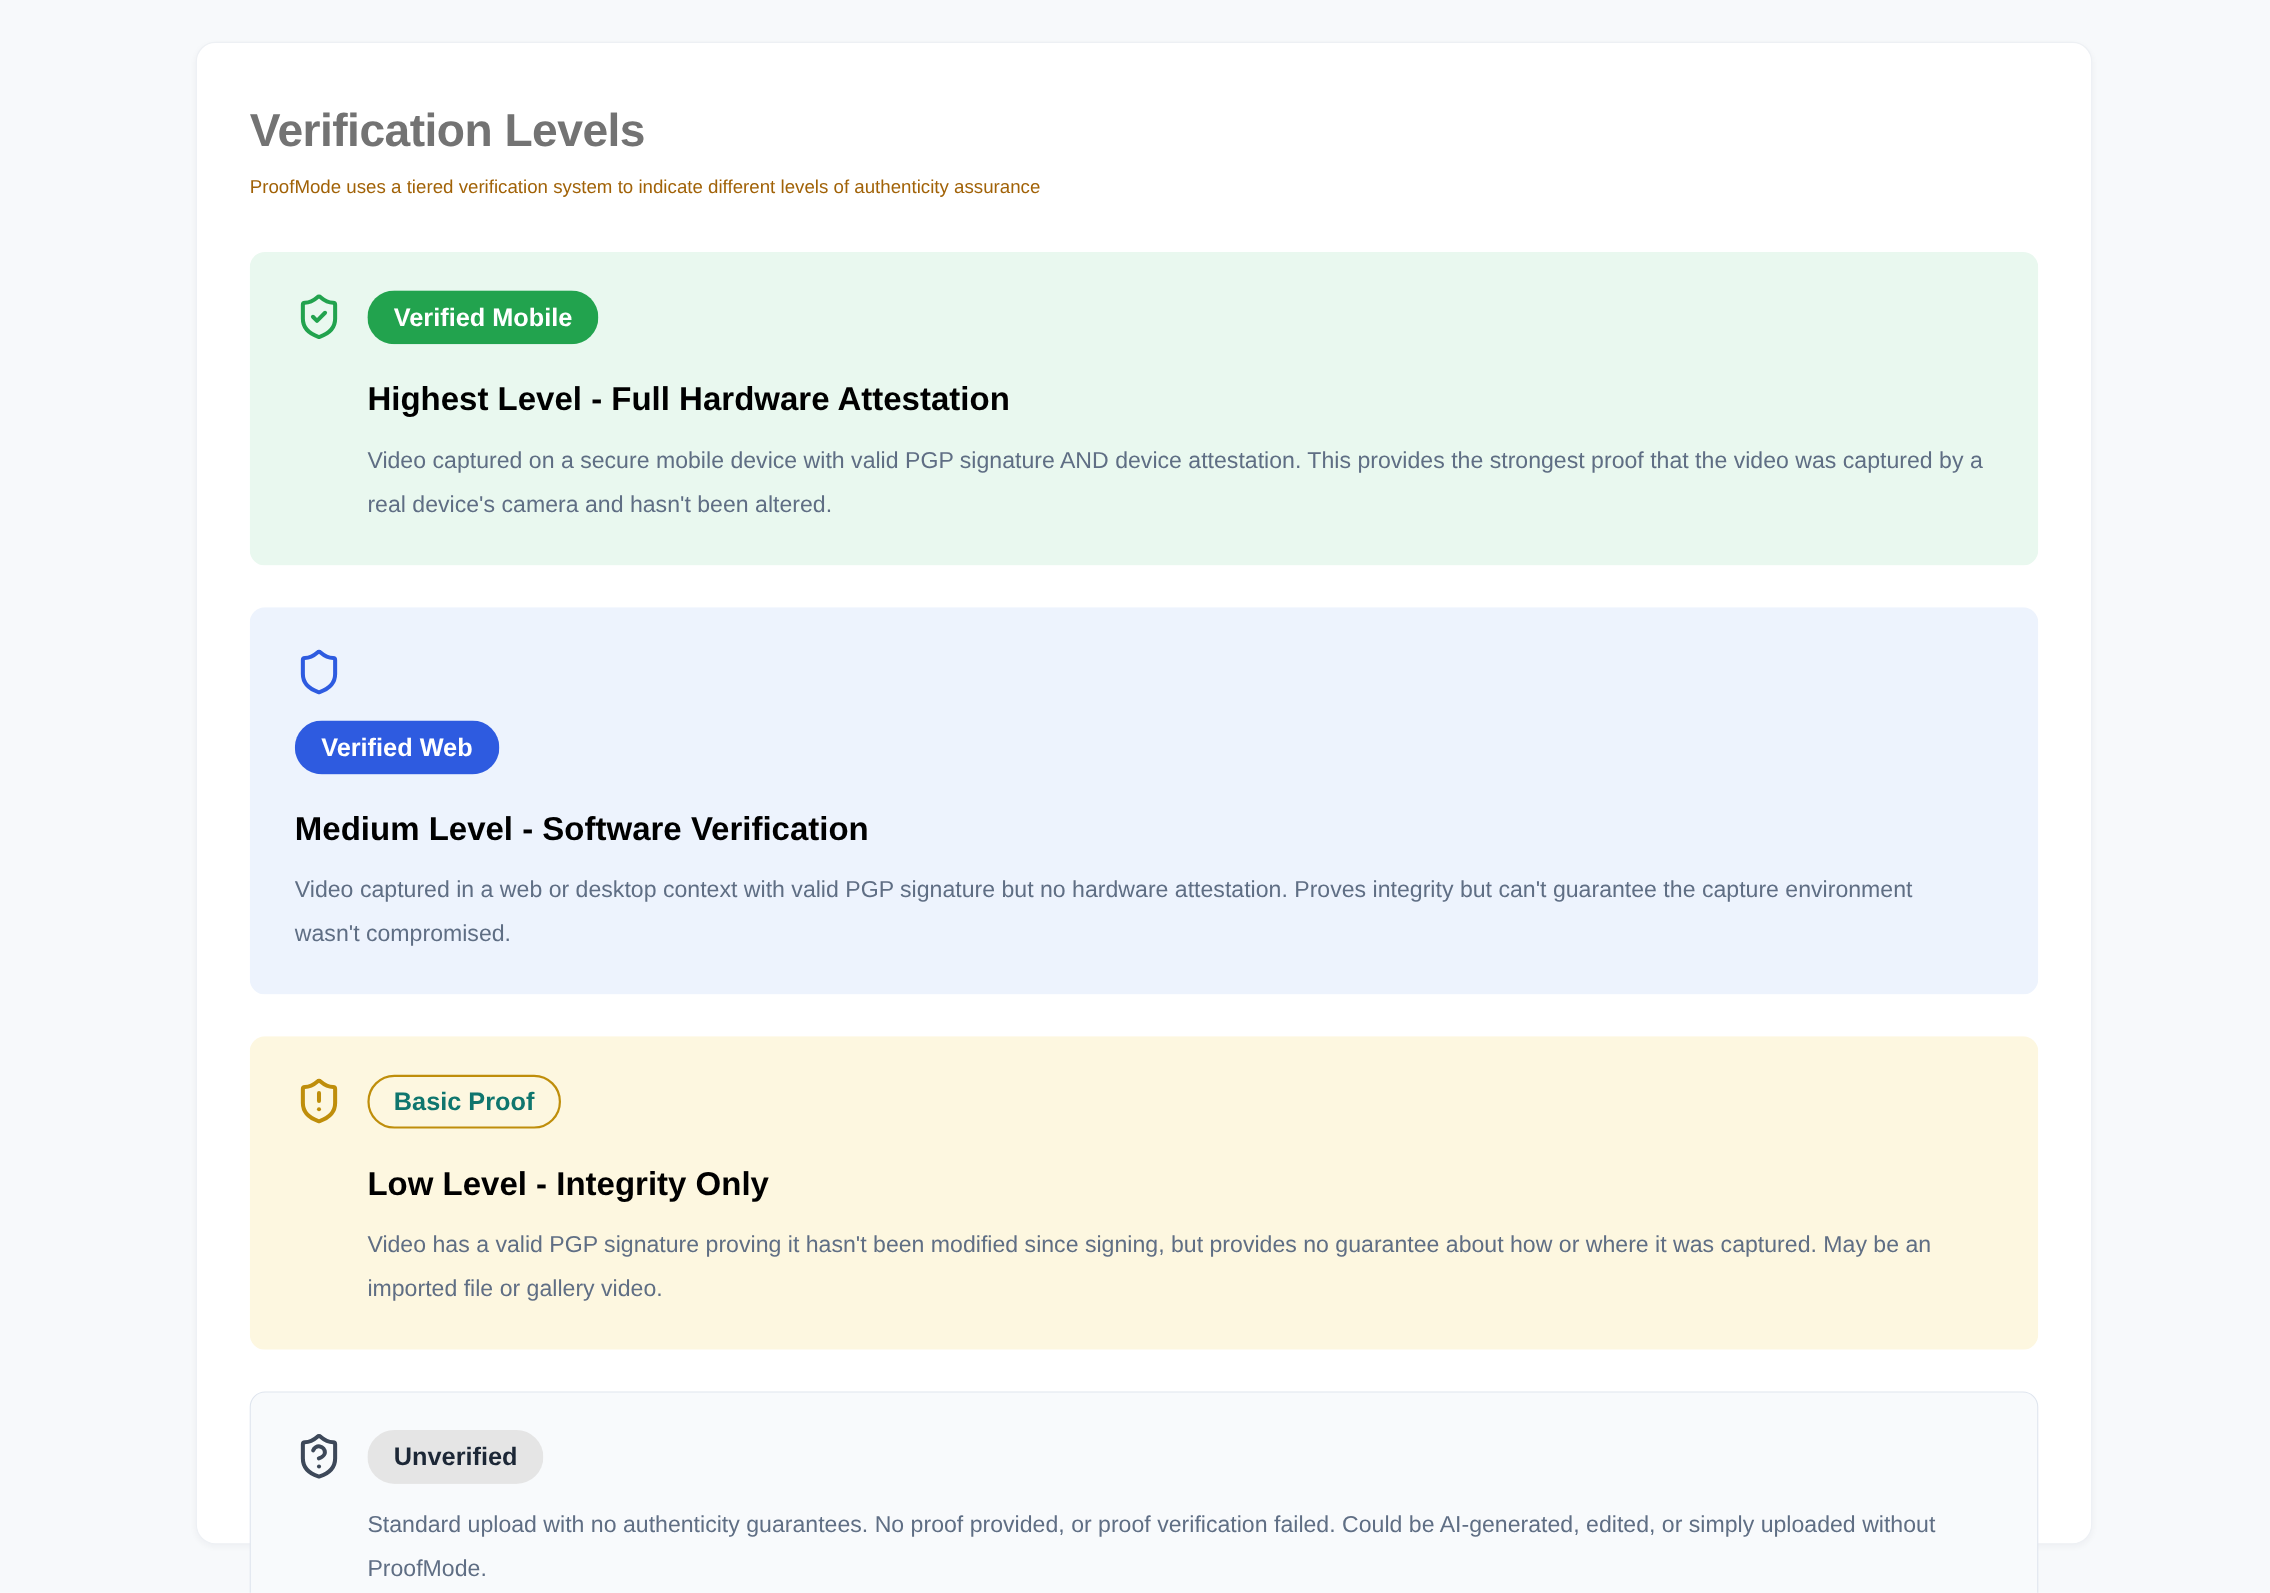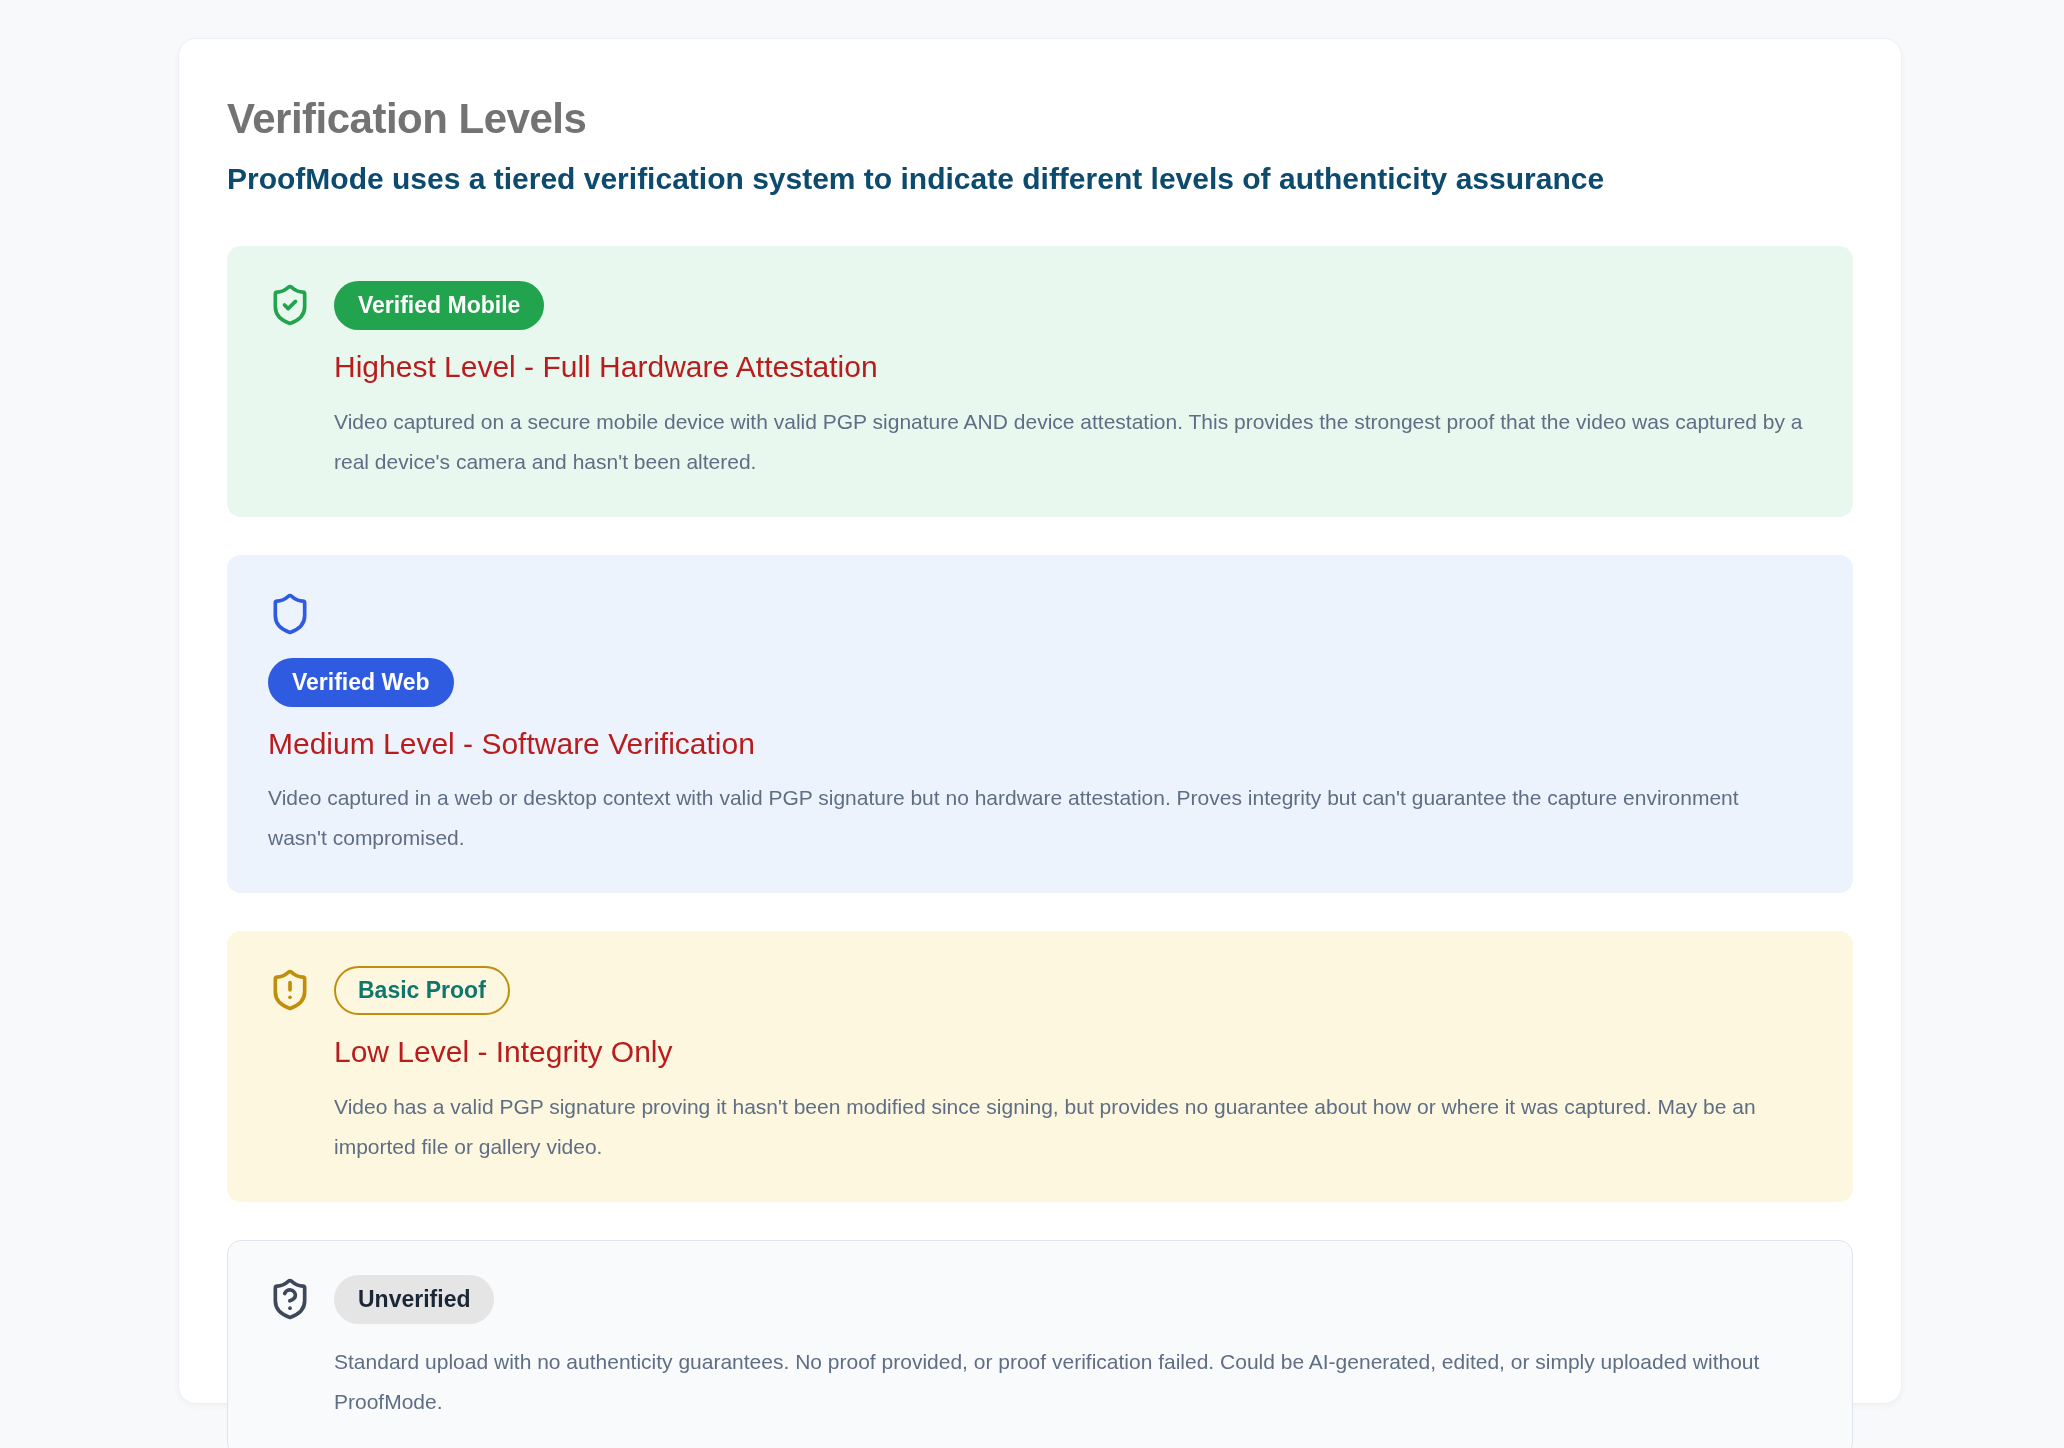--- a/index.html
+++ b/index.html
@@ -30,24 +30,23 @@
   .page-title {
     margin: 6px 0 16px 0;
     font-size: 42px;
     line-height: 1.15;
     font-weight: 700;
     color: #737373;
     letter-spacing: -0.5px;
   }
   .page-subtitle {
     margin: 0 0 48px 0;
-    font-size: 30px;
+    font-size: 17px;
     line-height: 1.3;
-    color: #0c4a6e;
-    font-weight: bold;
+    color: #a16207;
   }
   .tier {
     display: flex;
     align-items: flex-start;
     gap: 22px;
     box-sizing: border-box;
     border: 1px solid transparent;
     border-radius: 14px;
     padding: 34px 40px;
     margin-bottom: 38px;
@@ -70,25 +69,25 @@
     font-size: 23px;
     line-height: 1;
     font-weight: 700;
     padding: 11px 22px;
     border-radius: 999px;
     border: 2px solid transparent;
     margin-bottom: 18px;
   }
   .badge.neutral { font-weight: 600; }
   .tier-heading {
-    margin: 0 0 16px 0;
+    margin: 14px 0 16px 0;
     font-size: 30px;
     line-height: 1.25;
-    font-weight: 400;
-    color: #b91c1c;
+    font-weight: 700;
+    color: #000000;
   }
   .tier-description {
     margin: 0;
     font-size: 21px;
     line-height: 40px;
     color: #5f6e84;
     max-width: 1480px;
   }
 </style>
 </head>

